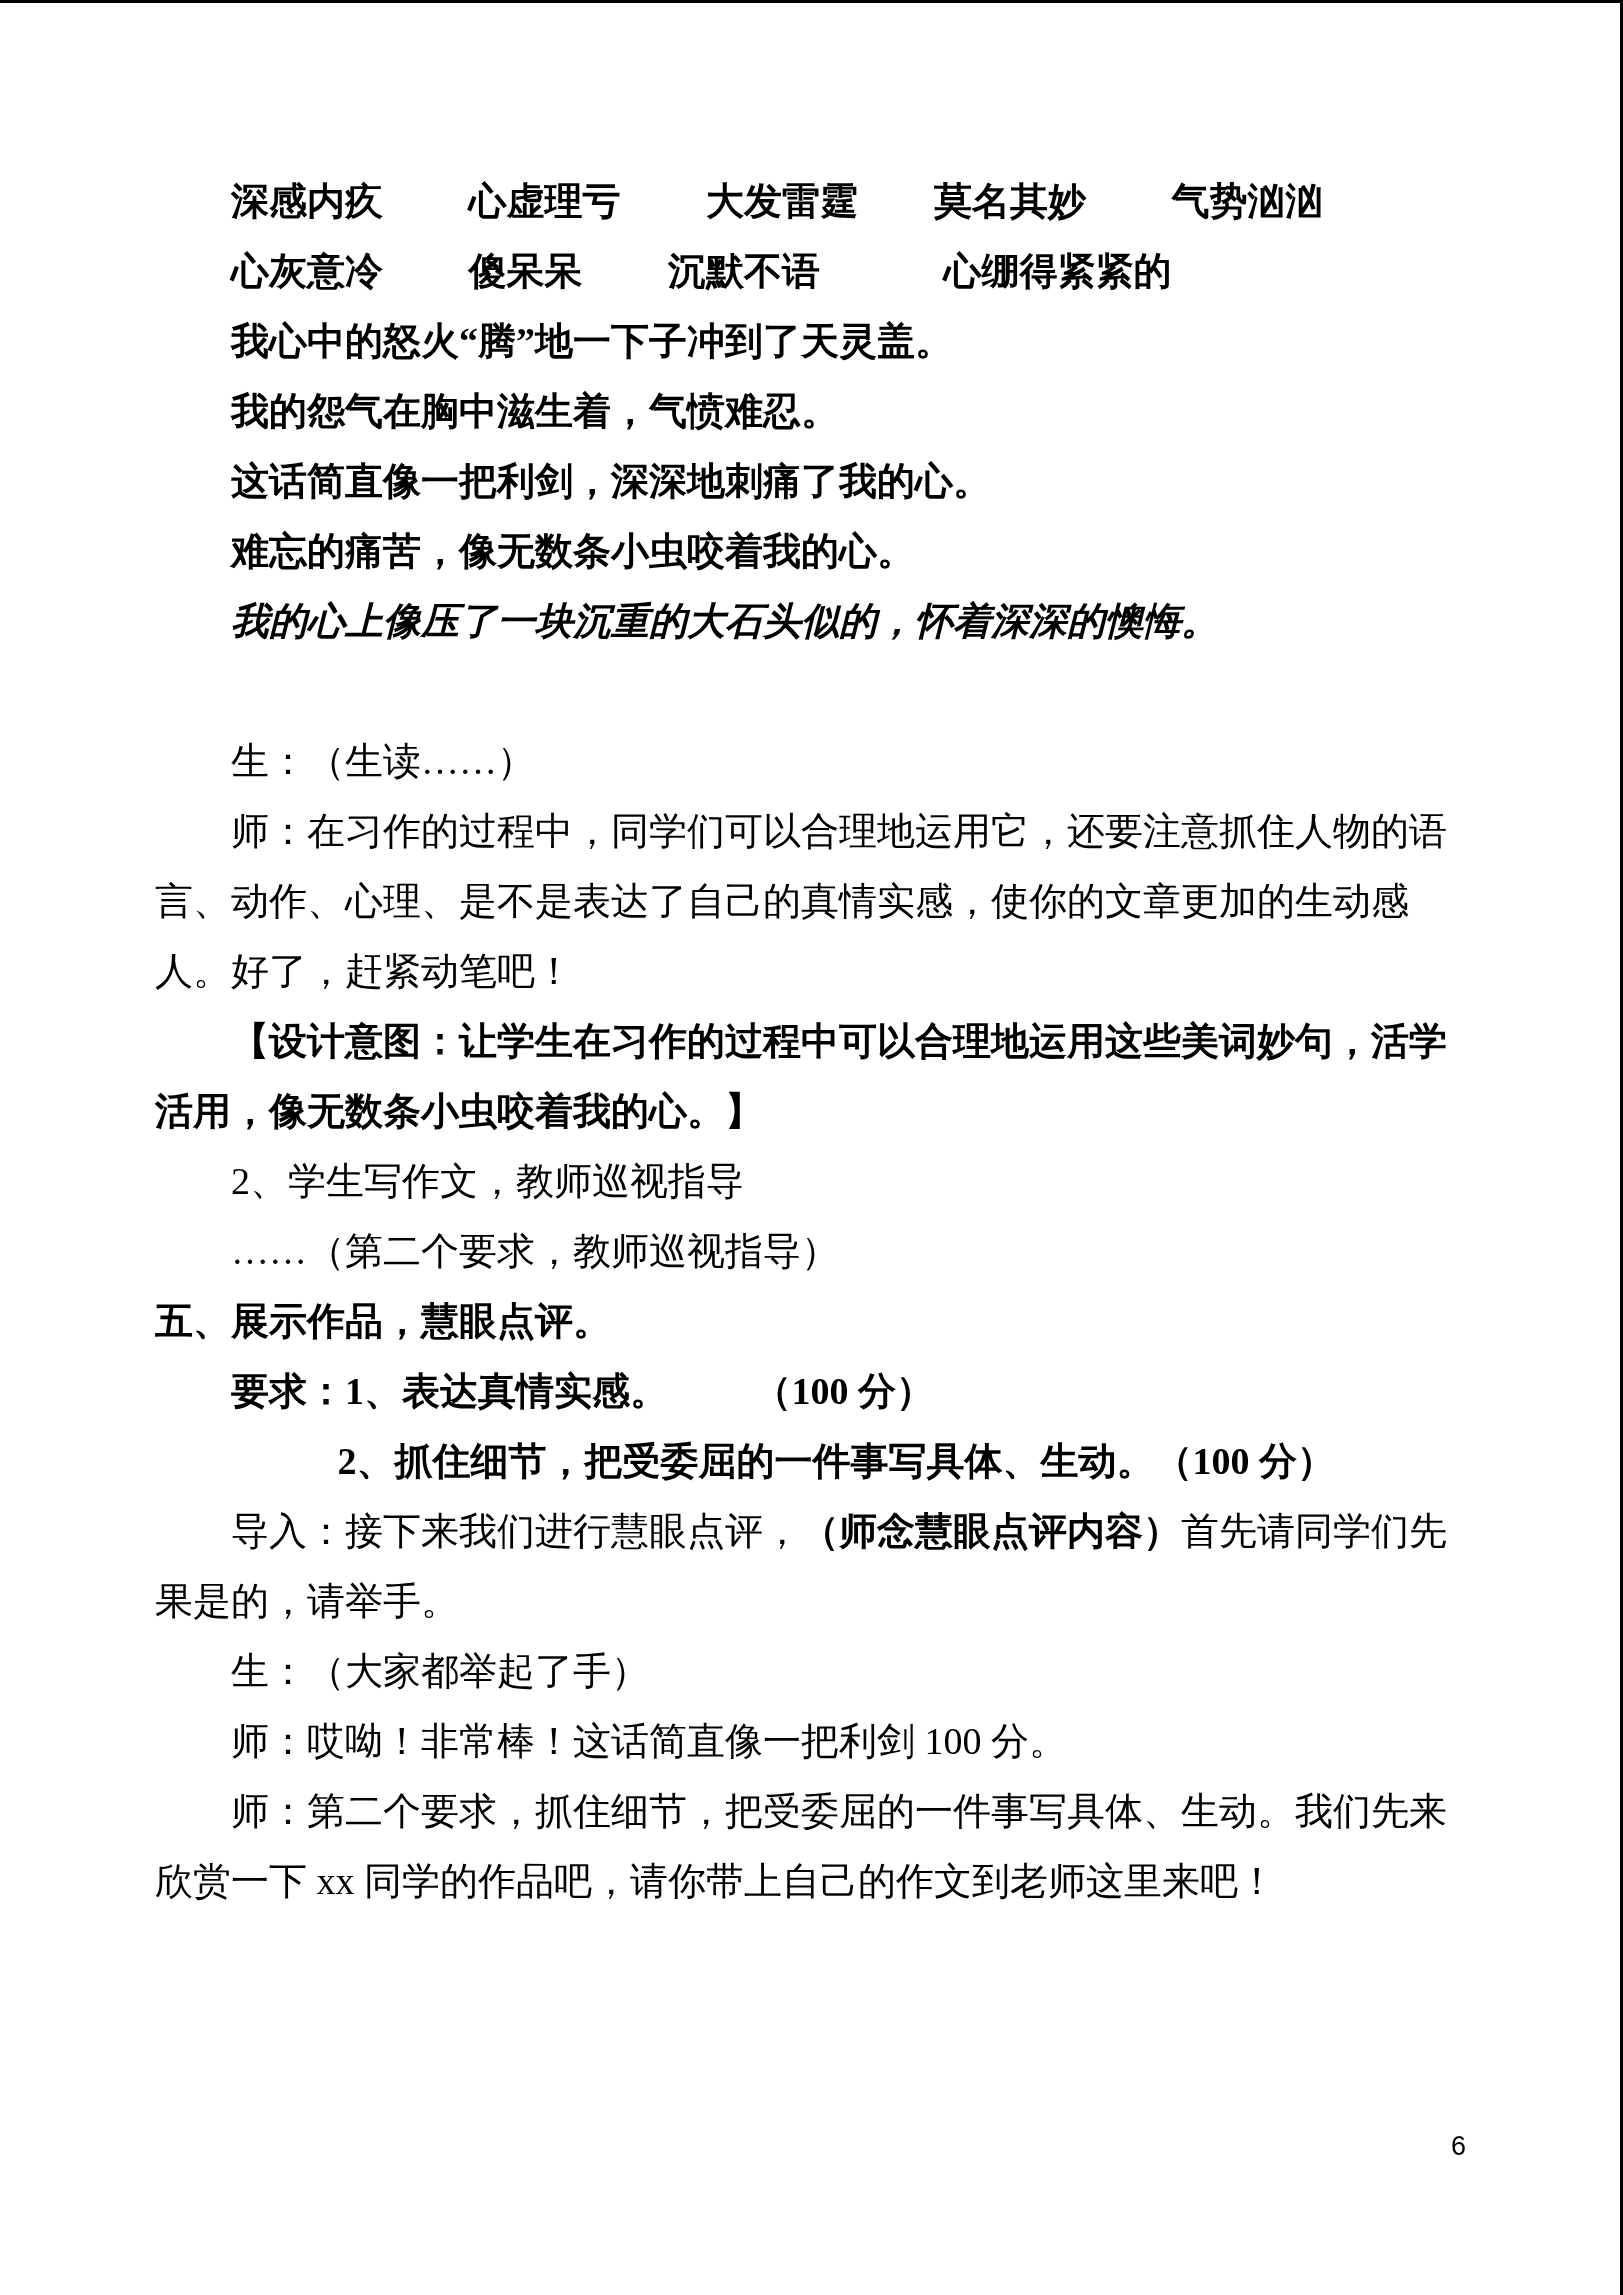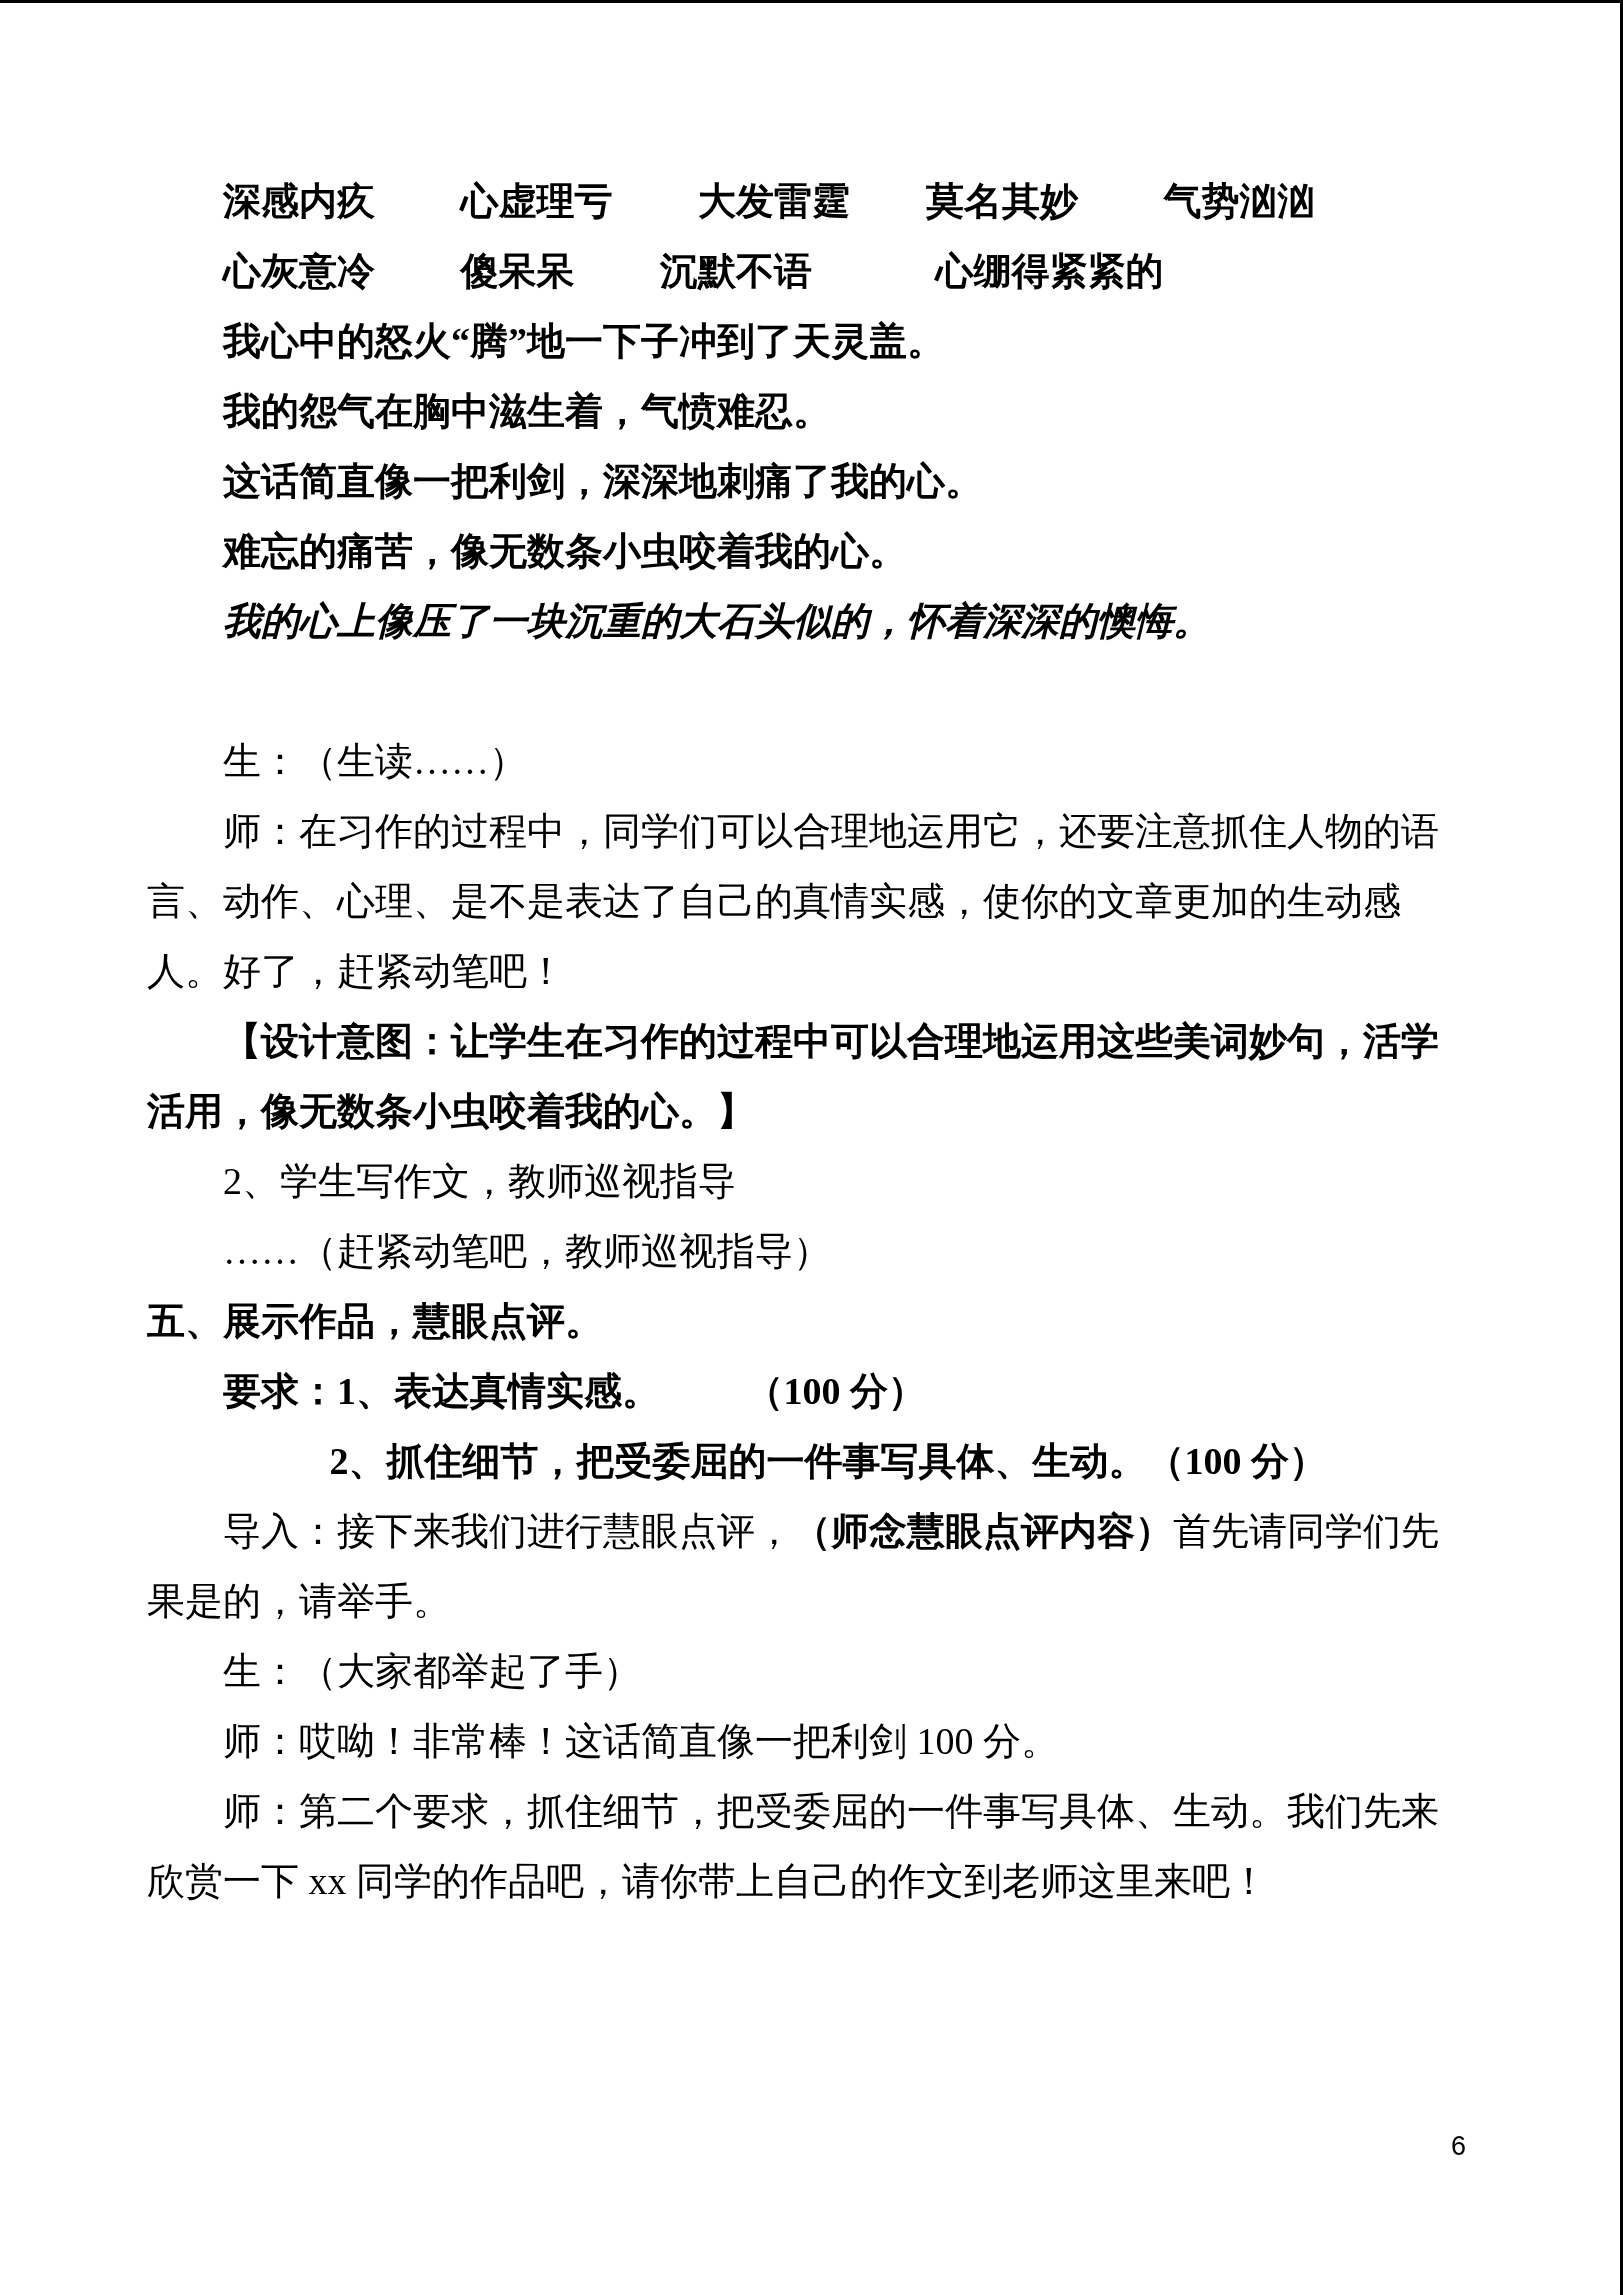--- a/index.html
+++ b/index.html
@@ -25,21 +25,21 @@
   }
   .right-border {
     position: absolute;
     top: 0; right: 0;
     width: 2.7px;
     height: 100%;
     background: var(--border, #000000);
   }
   .body-text {
     position: absolute;
-    left: 147px;
+    left: 155px;
     top: 166px;
     width: 1319px;
     font-size: 38px;
     line-height: 70px;
     text-align: left;
   }
   .line {
     min-height: 70px;
     white-space: pre;
   }
@@ -71,21 +71,21 @@
       <div class="line" style="text-indent: 2em;"><span class="b">难忘的痛苦，像无数条小虫咬着我的心。</span></div>
       <div class="line" style="text-indent: 2em; font-style: italic;"><span class="b">我的心上像压了一块沉重的大石头似的，怀着深深的懊悔。</span></div>
       <div class="line"></div>
       <div class="line" style="text-indent: 2em;"><span>生：（生读……）</span></div>
       <div class="line" style="text-indent: 2em;"><span>师：在习作的过程中，同学们可以合理地运用它，还要注意抓住人物的语</span></div>
       <div class="line"><span>言、动作、心理、是不是表达了自己的真情实感，使你的文章更加的生动感</span></div>
       <div class="line"><span>人。好了，赶紧动笔吧！</span></div>
       <div class="line" style="text-indent: 2em;"><span class="b">【设计意图：让学生在习作的过程中可以合理地运用这些美词妙句，活学</span></div>
       <div class="line"><span class="b">活用，像无数条小虫咬着我的心。】</span></div>
       <div class="line" style="text-indent: 2em;"><span>2、学生写作文，教师巡视指导</span></div>
-      <div class="line" style="text-indent: 2em;"><span>……（赶紧动笔吧，教师巡视指导）</span></div>
+      <div class="line" style="text-indent: 2em;"><span>……（第二个要求，教师巡视指导）</span></div>
       <div class="line"><span class="b">五、展示作品，慧眼点评。</span></div>
       <div class="line" style="text-indent: 2em;"><span class="b">要求：1、表达真情实感。</span><span class="b">　　 </span><span class="b">（100 分）</span></div>
       <div class="line" style="text-indent: 4.8em;"><span class="b">2、抓住细节，把受委屈的一件事写具体、生动。（100 分）</span></div>
       <div class="line" style="text-indent: 2em;"><span>导入：接下来我们进行慧眼点评，</span><span class="b">（师念慧眼点评内容）</span><span>首先请同学们先</span></div>
       <div class="line"><span>果是的，请举手。</span></div>
       <div class="line" style="text-indent: 2em;"><span>生：（大家都举起了手）</span></div>
       <div class="line" style="text-indent: 2em;"><span>师：哎呦！非常棒！这话简直像一把利剑 100 分。</span></div>
       <div class="line" style="text-indent: 2em;"><span>师：第二个要求，抓住细节，把受委屈的一件事写具体、生动。我们先来</span></div>
       <div class="line"><span>欣赏一下 xx 同学的作品吧，请你带上自己的作文到老师这里来吧！</span></div>
     </div>

